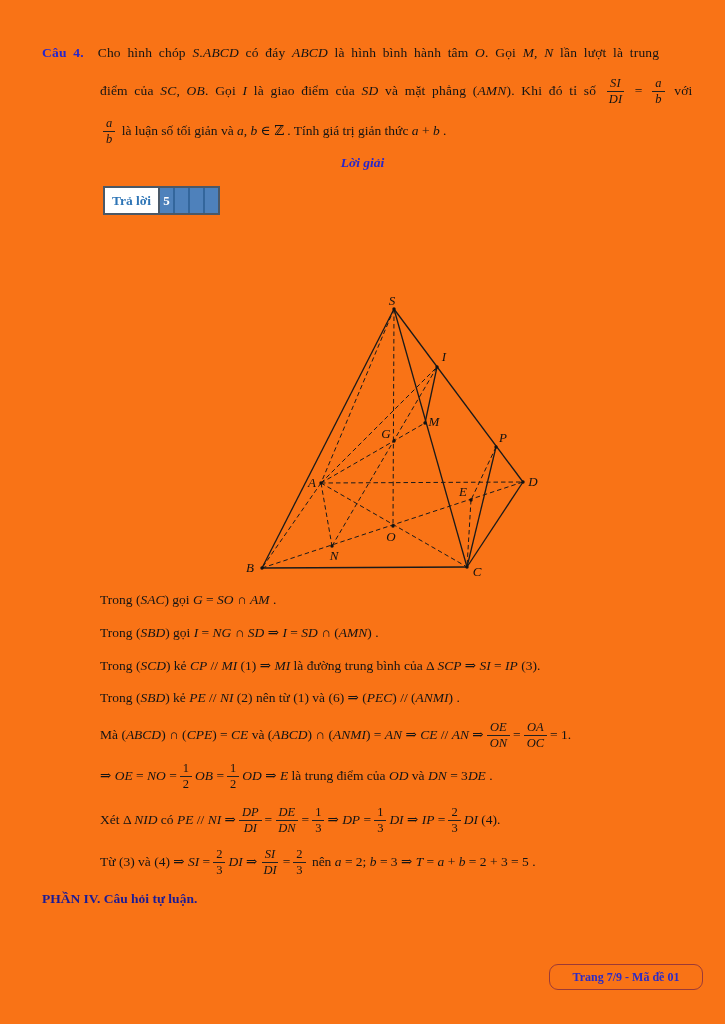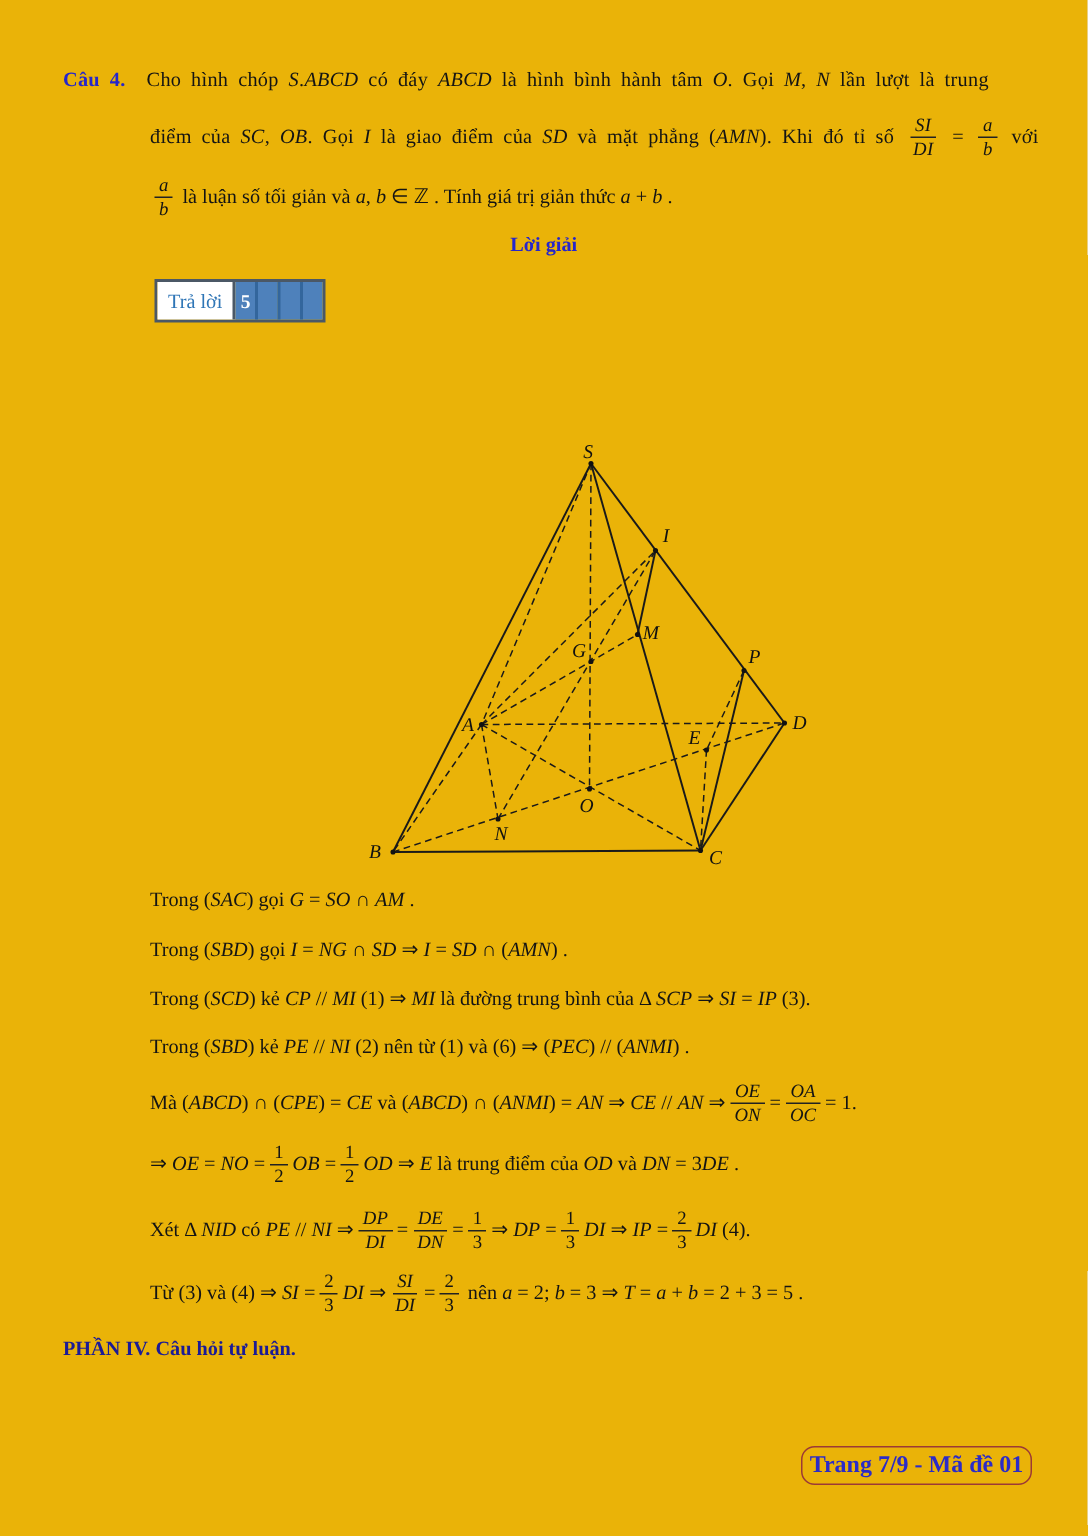--- a/index.html
+++ b/index.html
@@ -1,35 +1,35 @@
 <!DOCTYPE html>
 <html style="--heading-blue: #2626cb; --part-blue: #1b1b96; --table-fill: #4e81bb; --table-border: #4b5866; --table-sep: #33669c; --label-blue: #2e75b6; --footer-border: #9c3a36; --footer-blue: #2b2bc8;"><head>
 <meta charset="utf-8">
 <style>
   html,body{margin:0;padding:0;background:#e8e8e8;}
   .page{
     position:relative;
     width:725px;height:1024px;
-    background:#eab308;
+    background:#f97316;
     font-family:"Liberation Serif","DejaVu Serif",serif;
     color:#141414;
     overflow:hidden;
   }
   .line{
     position:absolute;
     display:flex;
     align-items:center;
     white-space:pre;
     font-size:13.5px;
     line-height:1.2;
   }
-  .line.center{left:0;right:0;justify-content:center;}
+  .line.center{left:0;right:0;justify-content:center;font-style:italic;}
   .line.wide{letter-spacing:0.2px;word-spacing:3px;}
   .rm{font-style:normal;}
-  .math{font-style:normal;font-family:Liberation Serif, serif;}
+  .math{font-style:normal;}
   .math i{font-style:italic;}
   .qb{color:var(--heading-blue);font-weight:bold;}
   .hb{color:var(--heading-blue);font-weight:bold;}
   .pb{color:var(--part-blue);font-weight:bold;}
   .pi{font-style:italic;color:#141414;}
   .fr{
     display:inline-flex;flex-direction:column;align-items:center;
     margin:0 3px;font-size:12.5px;line-height:1.2;
   }
   .fr .nu{padding:0 3px 0px;border-bottom:1px solid #222;}
@@ -38,21 +38,21 @@
 
   
   .answer{
     position:absolute;left:103px;top:186px;height:29px;
     display:flex;align-items:stretch;
     border:2px solid var(--table-border);
     box-sizing:border-box;
   }
   .answer-label{
     background:#ffffff;color:var(--label-blue);
-    font-weight:normal;font-size:13.5px;
+    font-weight:bold;font-size:13.5px;
     display:flex;align-items:center;
     padding:0 7px;
     border-right:2px solid var(--table-border);
   }
   .answer-cells{display:flex;}
   .acell{
     width:13px;background:var(--table-fill);
     display:flex;align-items:center;justify-content:center;
     color:#ffffff;font-weight:bold;font-size:13px;
   }
@@ -63,25 +63,25 @@
   #figure line.solid{stroke:#1a1a1a;stroke-width:1.3;}
   #figure line.dash{stroke:#1a1a1a;stroke-width:1;stroke-dasharray:4.5,3;}
   #figure circle{fill:#111;}
   #figure text{
     font-family:"Liberation Serif","DejaVu Serif",serif;
     font-style:italic;font-size:13px;fill:#111;
   }
 
   
   .footer{
-    position:absolute;left:534px;top:964px;width:154px;height:26px;
+    position:absolute;left:549px;top:964px;width:154px;height:26px;
     border:1.5px solid var(--footer-border);
     border-radius:9px;
     display:flex;align-items:center;justify-content:center;
-    color:var(--footer-blue);font-weight:bold;font-size:16px;
+    color:var(--footer-blue);font-weight:bold;font-size:12px;
     box-sizing:border-box;
   }
 </style>
 </head>
 <body>
 
 <div class="page">
 
   <div id="lines-container">
       <div class="line wide" style="left: 42px; top: 38px; height: 30px;"><span class="qb">Câu 4.</span><span style="display: inline-block; width: 14px;"></span><span class="rm">Cho hình chóp </span><span class="math"><i>S</i>.<i>ABCD</i></span><span class="rm"> có đáy </span><span class="math"><i>ABCD</i></span><span class="rm"> là hình bình hành tâm </span><span class="math"><i>O</i></span><span class="rm">. Gọi </span><span class="math"><i>M</i></span><span class="rm">, </span><span class="math"><i>N</i></span><span class="rm"> lần lượt là trung</span></div>

